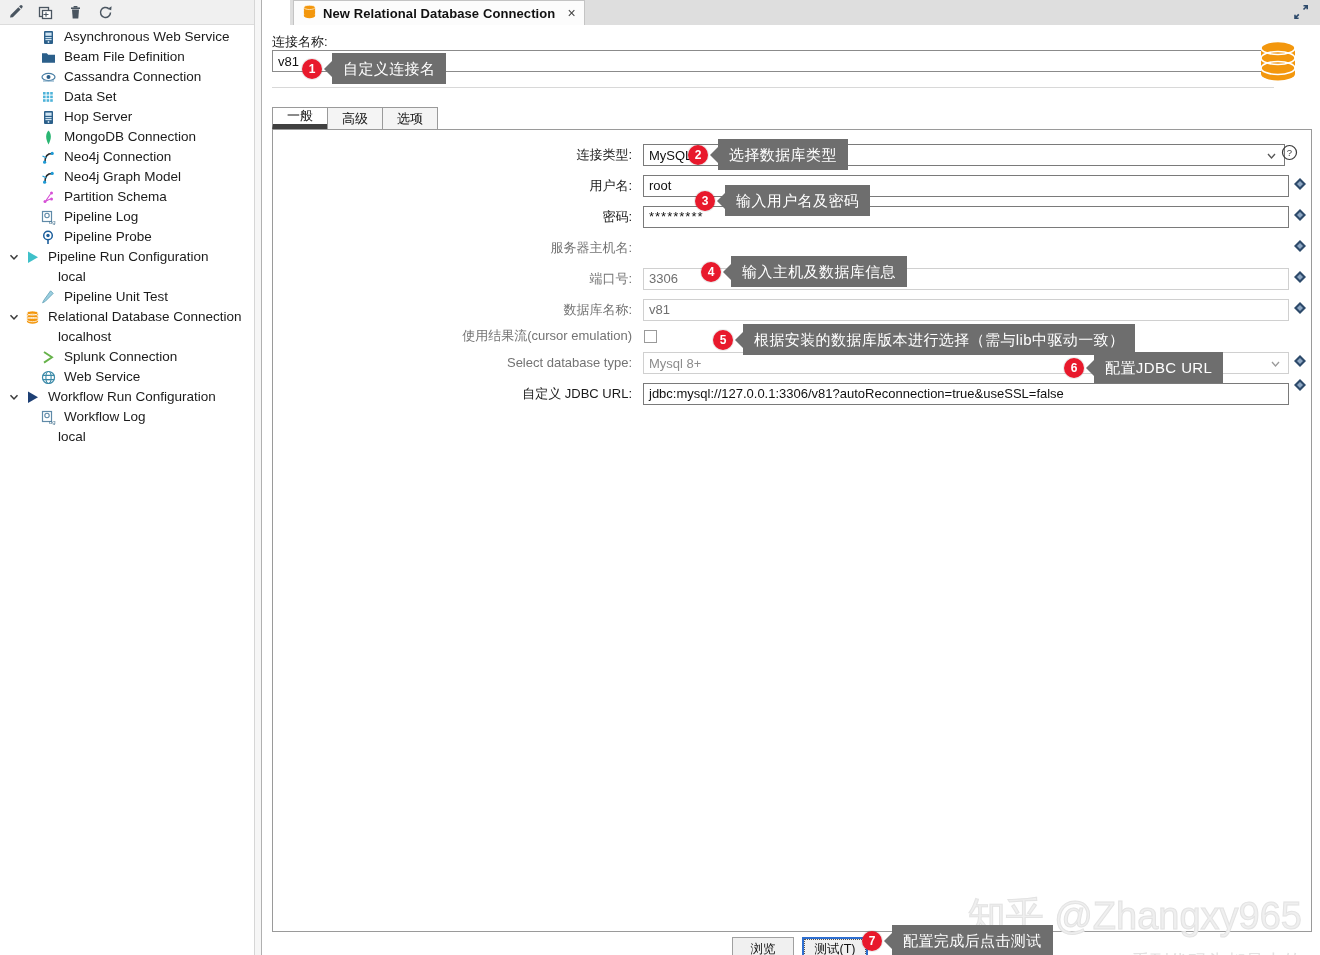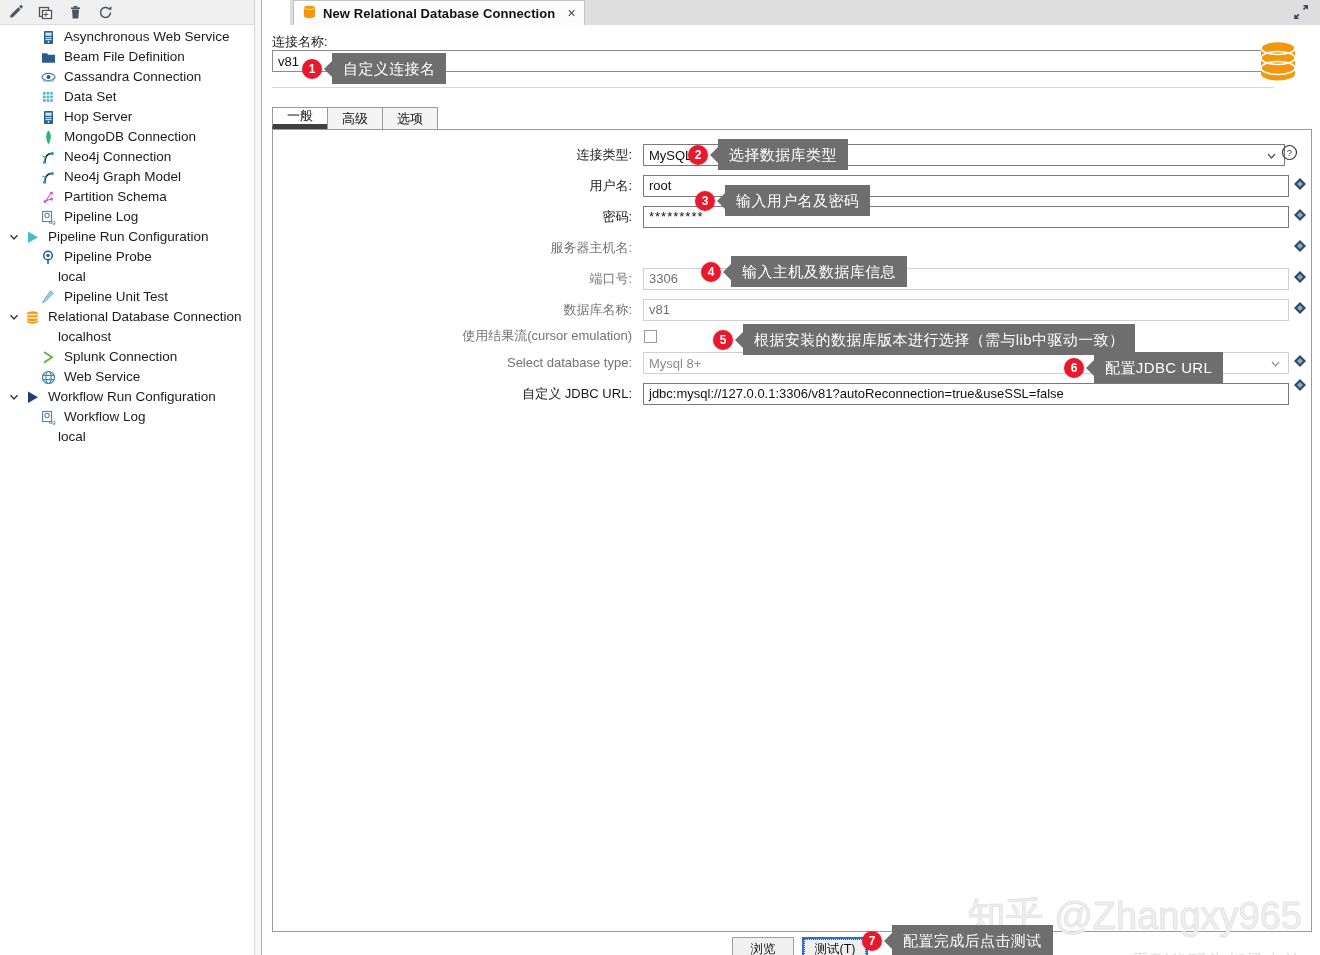--- a/index.html
+++ b/index.html
@@ -305,43 +305,43 @@
           <span class="twisty empty"></span>
           <span class="tree-icon">
             <svg width="17" height="17" viewBox="0 0 17 17">
               <rect x="2.5" y="2.5" width="9" height="10" fill="none" stroke="#5f8aa8" stroke-width="1.2"></rect>
               <circle cx="7" cy="6.5" r="2.2" fill="none" stroke="#5f8aa8" stroke-width="1.1"></circle>
               <text x="9" y="14.5" font-size="6" fill="#3a6a88" font-family="Liberation Sans, sans-serif">og</text>
             </svg>
           </span>
           <span class="tree-label">Pipeline Log</span>
         </div>
+        <div class="tree-row noarrow">
+          <span class="twisty empty"></span>
+          <span class="tree-icon">
+            <svg width="17" height="17" viewBox="0 0 17 17">
+              <circle cx="8" cy="6.5" r="4.3" fill="none" stroke="#1d5f9c" stroke-width="1.5"></circle>
+              <circle cx="8" cy="6.5" r="1.7" fill="#1d5f9c"></circle>
+              <path d="M8 11 v4" stroke="#1d5f9c" stroke-width="1.6"></path>
+            </svg>
+          </span>
+          <span class="tree-label">Pipeline Probe</span>
+        </div>
         <div class="tree-row">
           <span class="twisty">
             <svg width="12" height="12" viewBox="0 0 12 12">
               <path d="M2.5 4.2 L6 8 L9.5 4.2" fill="none" stroke="#3a3a3a" stroke-width="1.5"></path>
             </svg>
           </span>
           <span class="tree-icon">
             <svg width="17" height="17" viewBox="0 0 17 17">
               <path d="M4 2.5 L14 8.3 L4 14 Z" fill="#3fc0c9"></path>
             </svg>
           </span>
           <span class="tree-label">Pipeline Run Configuration</span>
-        </div>
-        <div class="tree-row noarrow">
-          <span class="twisty empty"></span>
-          <span class="tree-icon">
-            <svg width="17" height="17" viewBox="0 0 17 17">
-              <circle cx="8" cy="6.5" r="4.3" fill="none" stroke="#1d5f9c" stroke-width="1.5"></circle>
-              <circle cx="8" cy="6.5" r="1.7" fill="#1d5f9c"></circle>
-              <path d="M8 11 v4" stroke="#1d5f9c" stroke-width="1.6"></path>
-            </svg>
-          </span>
-          <span class="tree-label">Pipeline Probe</span>
         </div>
         <div class="tree-row child">
           <span class="tree-label">local</span>
         </div>
         <div class="tree-row noarrow">
           <span class="twisty empty"></span>
           <span class="tree-icon">
             <svg width="17" height="17" viewBox="0 0 17 17">
               <path d="M10.6 1.8 L13.2 4.4 L5.2 12.4 L2.6 13.8 L3.8 11.3 Z" fill="#9ccfe0" stroke="#6aa7bb" stroke-width=".9"></path>
             </svg>

